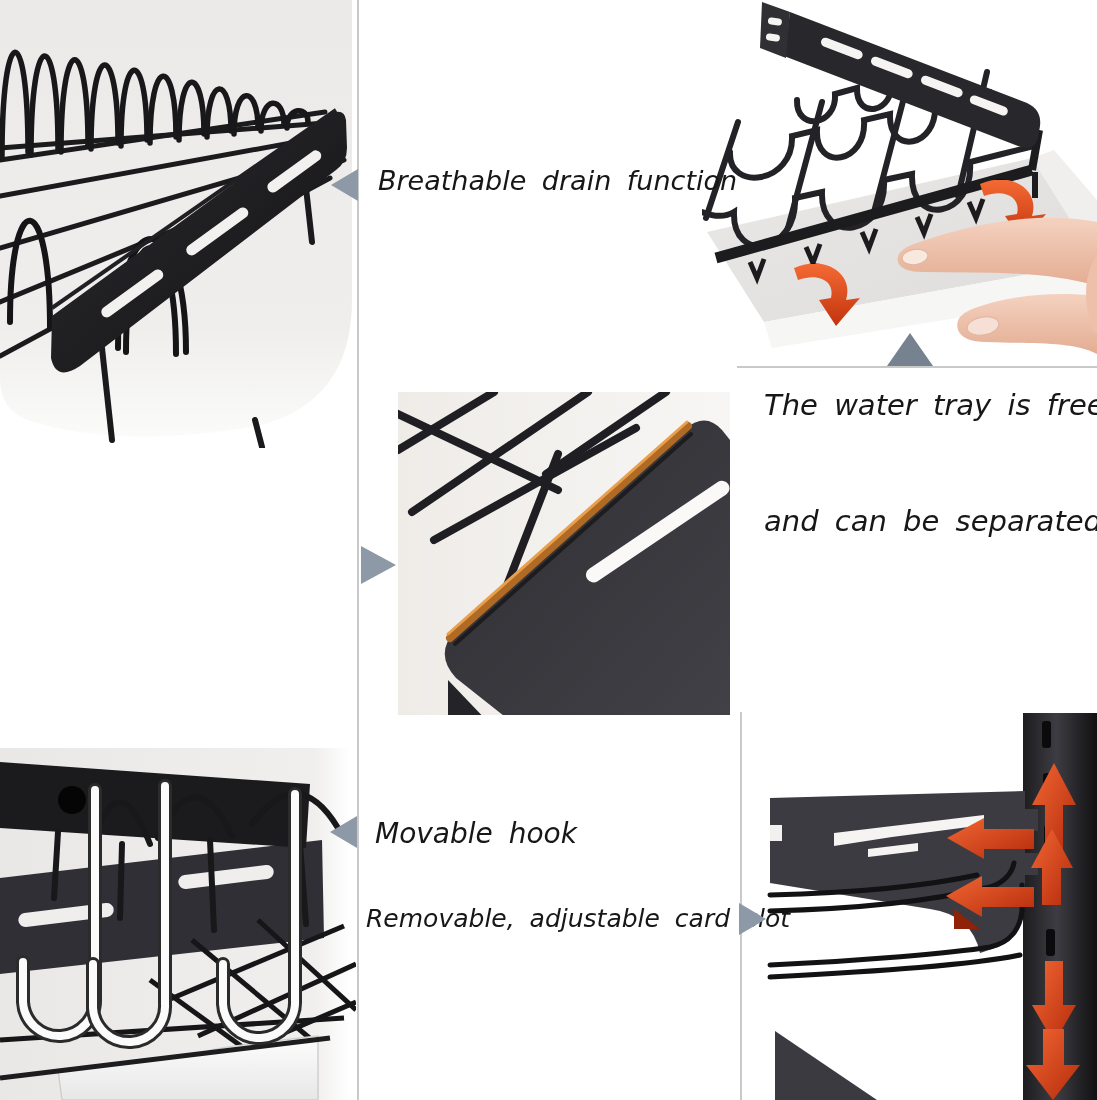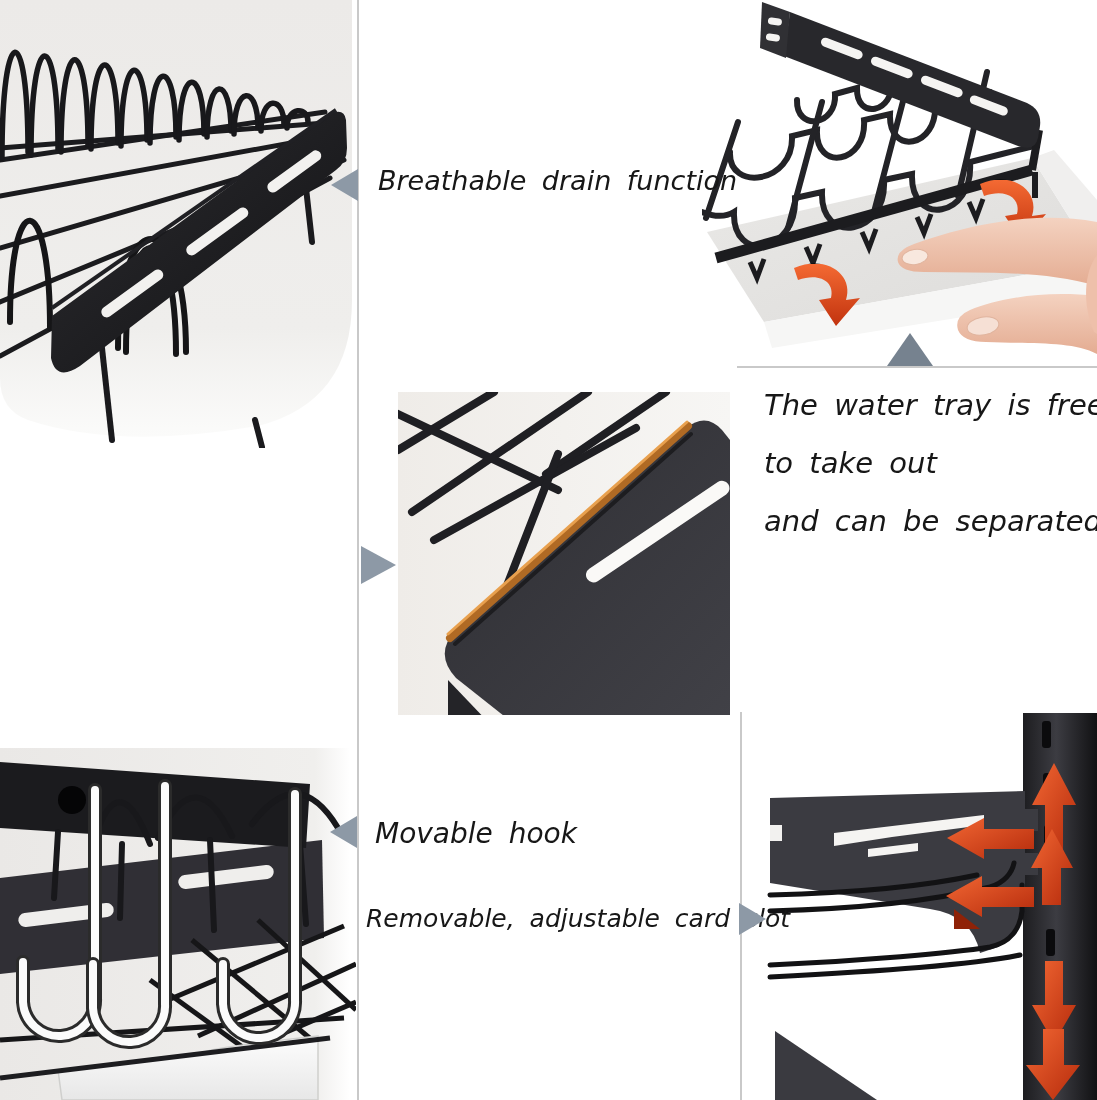--- a/index.html
+++ b/index.html
@@ -292,21 +292,20 @@
       <polygon points="212,196 238,216 212,216" fill="#8f2207"></polygon>
       <polygon points="303,248 321,248 321,292 334,292 312,330 290,292 303,292"></polygon>
       <polygon points="301,316 322,316 322,352 338,352 311,387 284,352 301,352"></polygon>
     </g>
   </svg>
 
   <div class="abs tri tri-left" style="left:331px;top:169px;"></div>
   <div class="abs label" style="left:378px;top:166px;font-size:27px;">Breathable drain function</div>
 
   <div class="abs label" style="left:764px;top:390px;font-size:29px;">The water tray is free</div>
-  <div class="abs label" style="left:764px;top:448px;font-size:29px;">to take out</div>
   <div class="abs label" style="left:764px;top:506px;font-size:29px;">and can be separated</div>
 
   <div class="abs tri tri-right-big" style="left:361px;top:546px;"></div>
 
   <div class="abs tri tri-left" style="left:330px;top:816px;"></div>
   <div class="abs label" style="left:366px;top:905px;font-size:25px;">Removable, adjustable card slot</div>
 
   <div class="abs label" style="left:375px;top:819px;font-size:28px;">Movable hook</div>
   <div class="abs tri tri-right" style="left:739px;top:903px;"></div>
 

